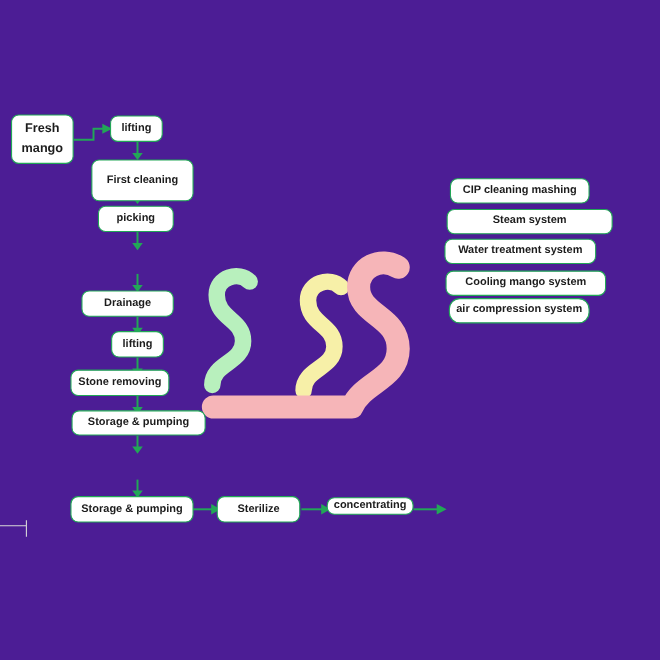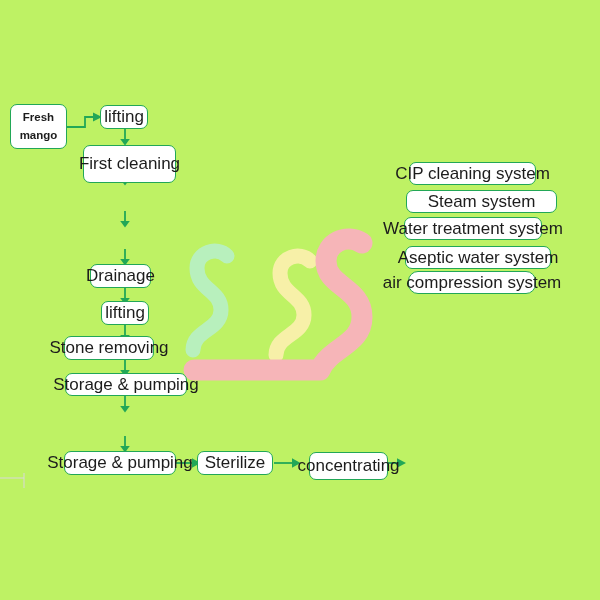--- a/index.html
+++ b/index.html
@@ -4,21 +4,21 @@
 <style>
   html, body {
     margin: 0;
     padding: 0;
     background: #ffffff;
   }
   #canvas {
     position: relative;
     width: 600px;
     height: 600px;
-    background: #bef264;
+    background: #4c1d95;
     overflow: hidden;
     font-family: "Liberation Sans", sans-serif;
   }
 
   
   .watermark {
     position: absolute;
     left: 180px;
     top: 195px;
     width: 270px;
@@ -28,28 +28,29 @@
   }
 
   
   .node {
     position: absolute;
     box-sizing: border-box;
     border: 1.4px solid #22a757;
     border-radius: 7px;
     background: #ffffff;
     color: #1c1c1c;
-    font-size: 17px;
+    font-size: 10px;
     line-height: 1.25;
     display: flex;
     align-items: center;
     justify-content: center;
     text-align: center;
     z-index: 3;
     white-space: pre;
+    font-weight: bold;
   }
   .node.start {
     font-weight: bold;
     font-size: 11.5px;
     line-height: 1.5;
     white-space: normal;
   }
 
   
   .conn {
@@ -154,41 +155,42 @@
     <polygon class="arrowhead" points="21,2.2 21,11.8 30,7"></polygon>
   </svg>
 
   <div class="node start" style="left:10px; top:104px; width:57px; height:45px;">Fresh
 mango</div>
 
   <div class="node" style="left:100px; top:105px; width:48px; height:24px;">lifting</div>
 
   <div class="node" style="left:83px; top:145px; width:93px; height:38px;">First cleaning</div>
 
+  <div class="node" style="left:89px; top:187px; width:69px; height:24px;">picking</div>
 
 
-  <div class="node" style="left:90px; top:264px; width:61px; height:24px;">Drainage</div>
+  <div class="node" style="left:74px; top:264px; width:84px; height:24px;">Drainage</div>
 
   <div class="node" style="left:101px; top:301px; width:48px; height:24px;">lifting</div>
 
   <div class="node" style="left:64px; top:336px; width:90px; height:24px;">Stone removing</div>
 
   <div class="node" style="left:65px; top:373px; width:122px; height:23px;">Storage &amp; pumping</div>
 
 
   <div class="node" style="left:64px; top:451px; width:112px; height:24px;">Storage &amp; pumping</div>
 
   <div class="node" style="left:197px; top:451px; width:76px; height:24px;">Sterilize</div>
 
-  <div class="node" style="left:297px; top:452px; width:79px; height:28px;margin-left:12px;">concentrating</div>
+  <div class="node" style="left:297px; top:452px; width:79px; height:16px;">concentrating</div>
 
 
-  <div class="node" style="left:409px; top:162px; width:127px; height:23px;">CIP cleaning system</div>
+  <div class="node" style="left:409px; top:162px; width:127px; height:23px;">CIP cleaning mashing</div>
 
   <div class="node" style="left:406px; top:190px; width:151px; height:23px;">Steam system</div>
 
   <div class="node" style="left:404px; top:217px; width:138px; height:23px;">Water treatment system</div>
 
-  <div class="node" style="left:405px; top:246px; width:146px; height:23px;">Aseptic water system</div>
+  <div class="node" style="left:405px; top:246px; width:146px; height:23px;">Cooling mango system</div>
 
   <div class="node" style="left:408px; top:271px; width:128px; height:23px;border-radius:10px;">air compression system</div>
 
 </div>
 
 </body></html>

